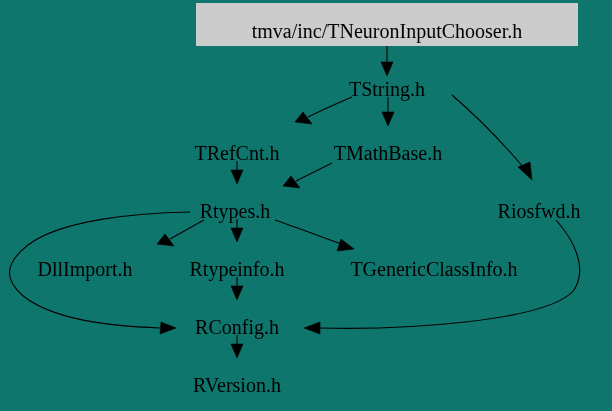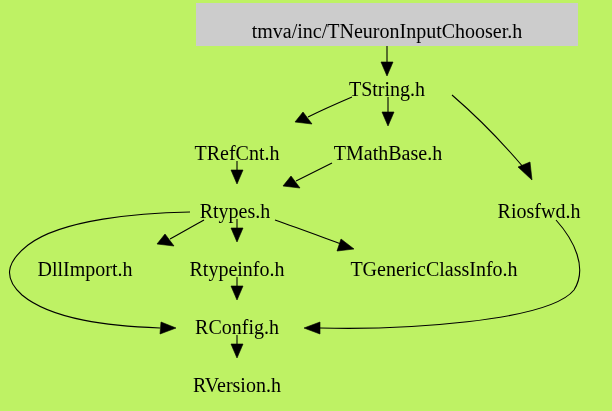--- a/index.html
+++ b/index.html
@@ -47,21 +47,21 @@
   }
   .arrow-head {
     fill: #000000;
     stroke: #000000;
     stroke-width: 0.6;
   }
 </style>
 </head>
 <body>
 
-<div id="canvas" style="background: #bef264;">
+<div id="canvas" style="background: #0f766e;">
   <svg id="graph" viewBox="0 0 612 411">
 
     <rect class="root-box" x="196" y="3" width="382" height="43" fill="#cccccc"></rect>
     <text class="root-label" x="387" y="38">tmva/inc/TNeuronInputChooser.h</text>
 
     <g>
       <path class="edge-path" d="M 387,46 L 387,62"></path>
       <polygon class="arrow-head" points="381,62 393,62 387,76"></polygon>
     </g>
 

